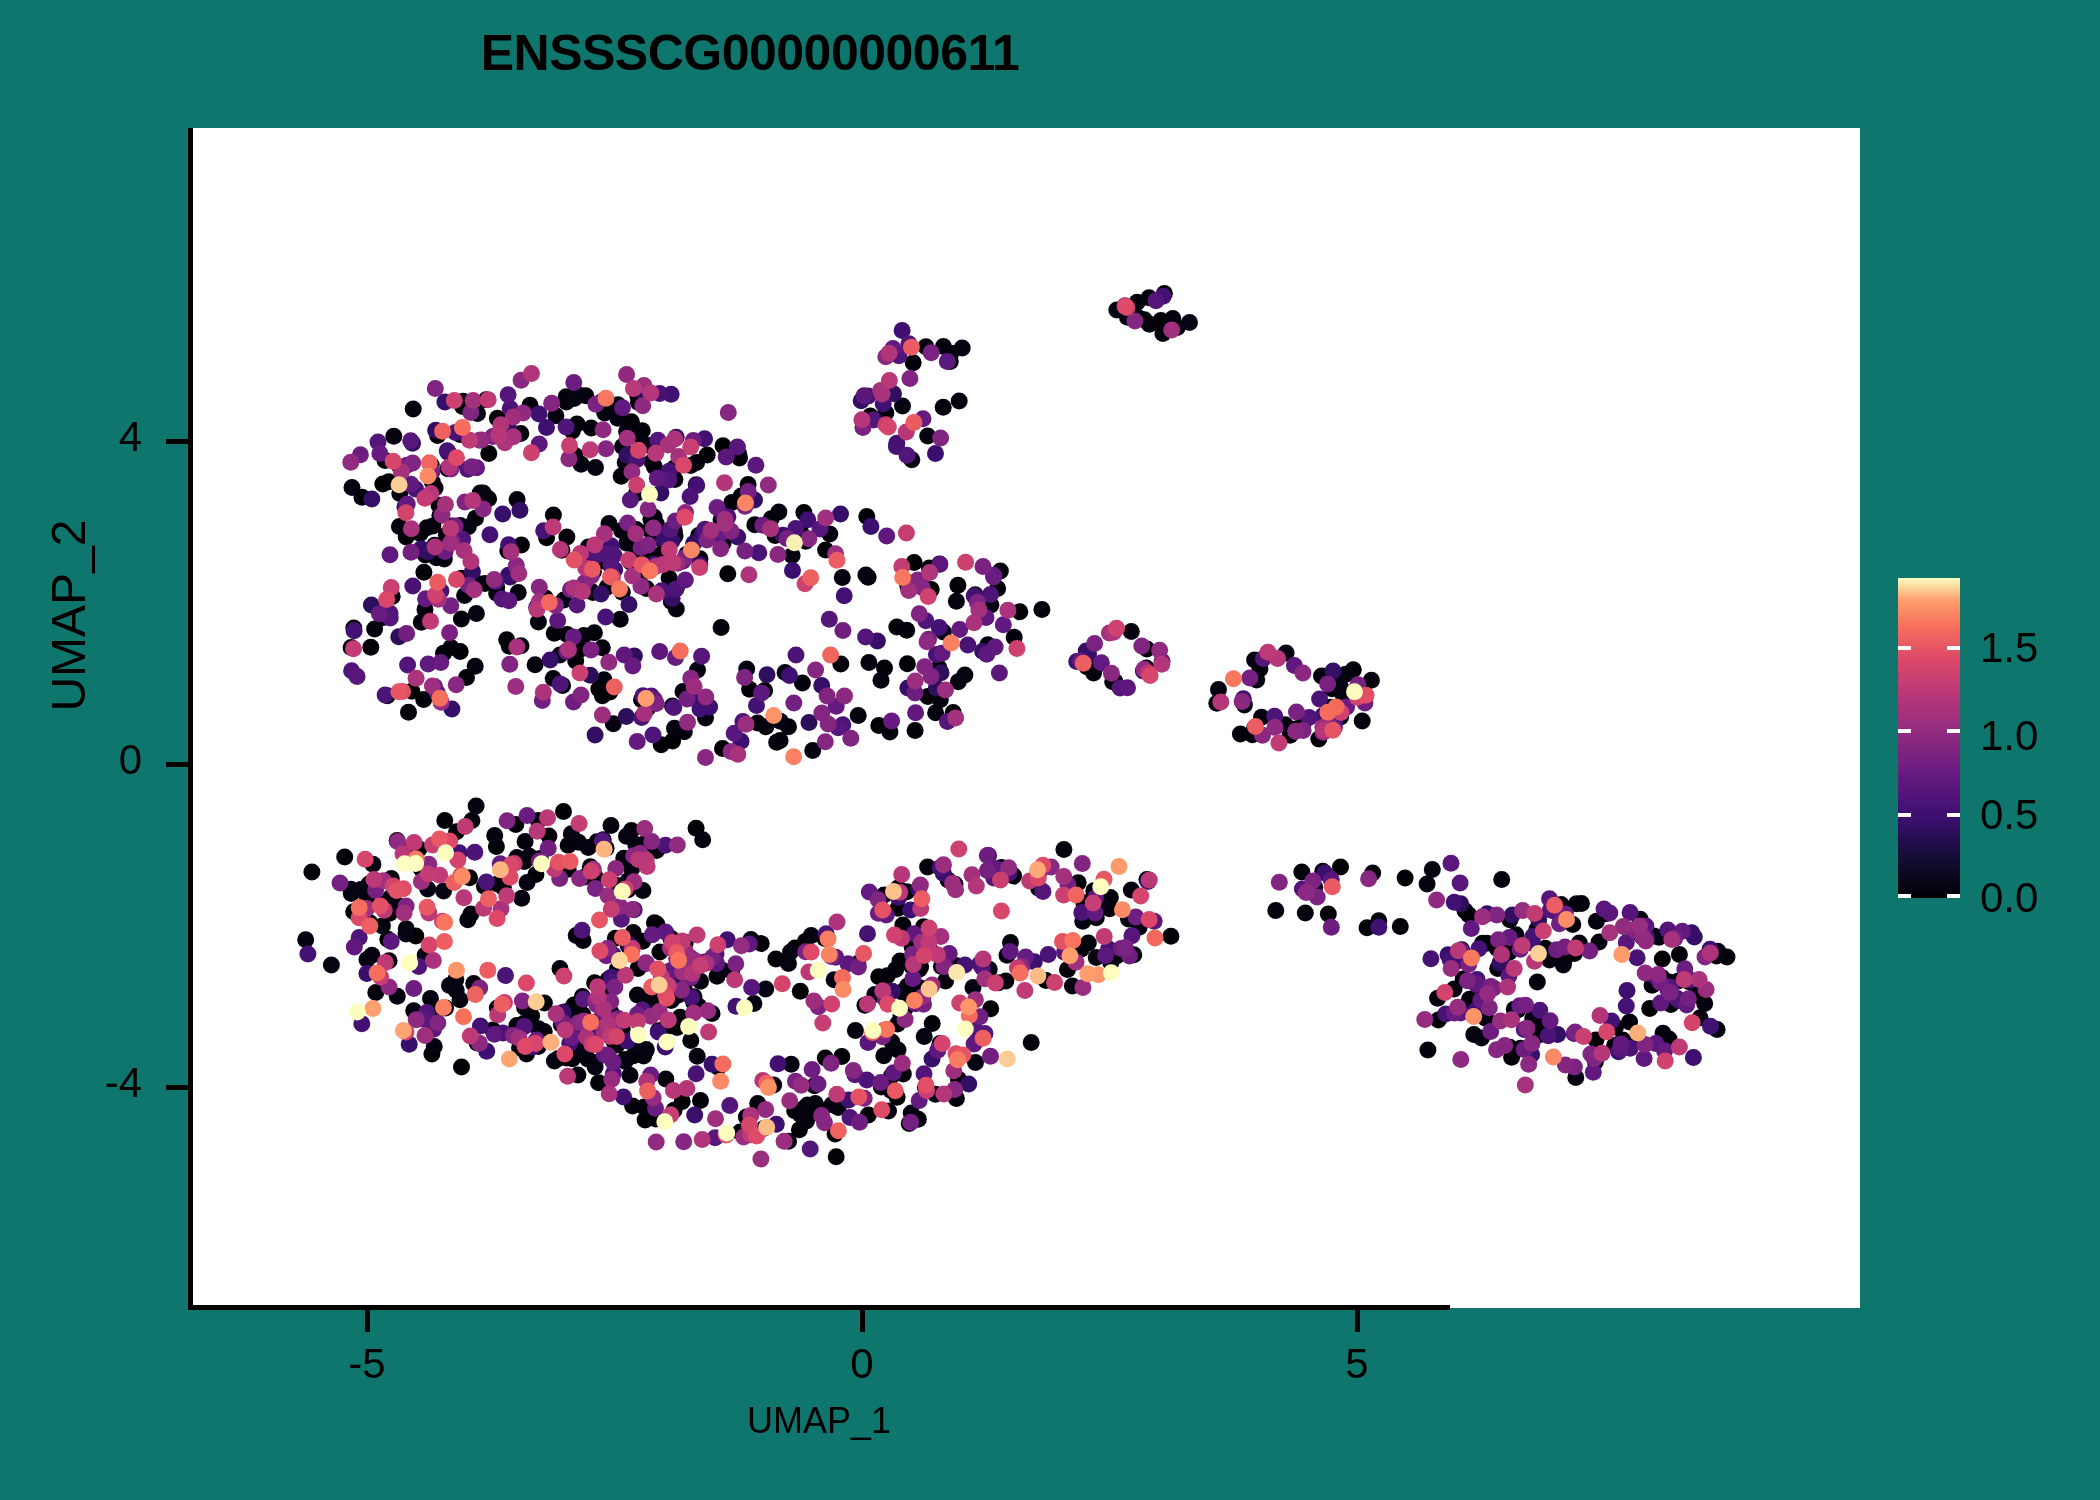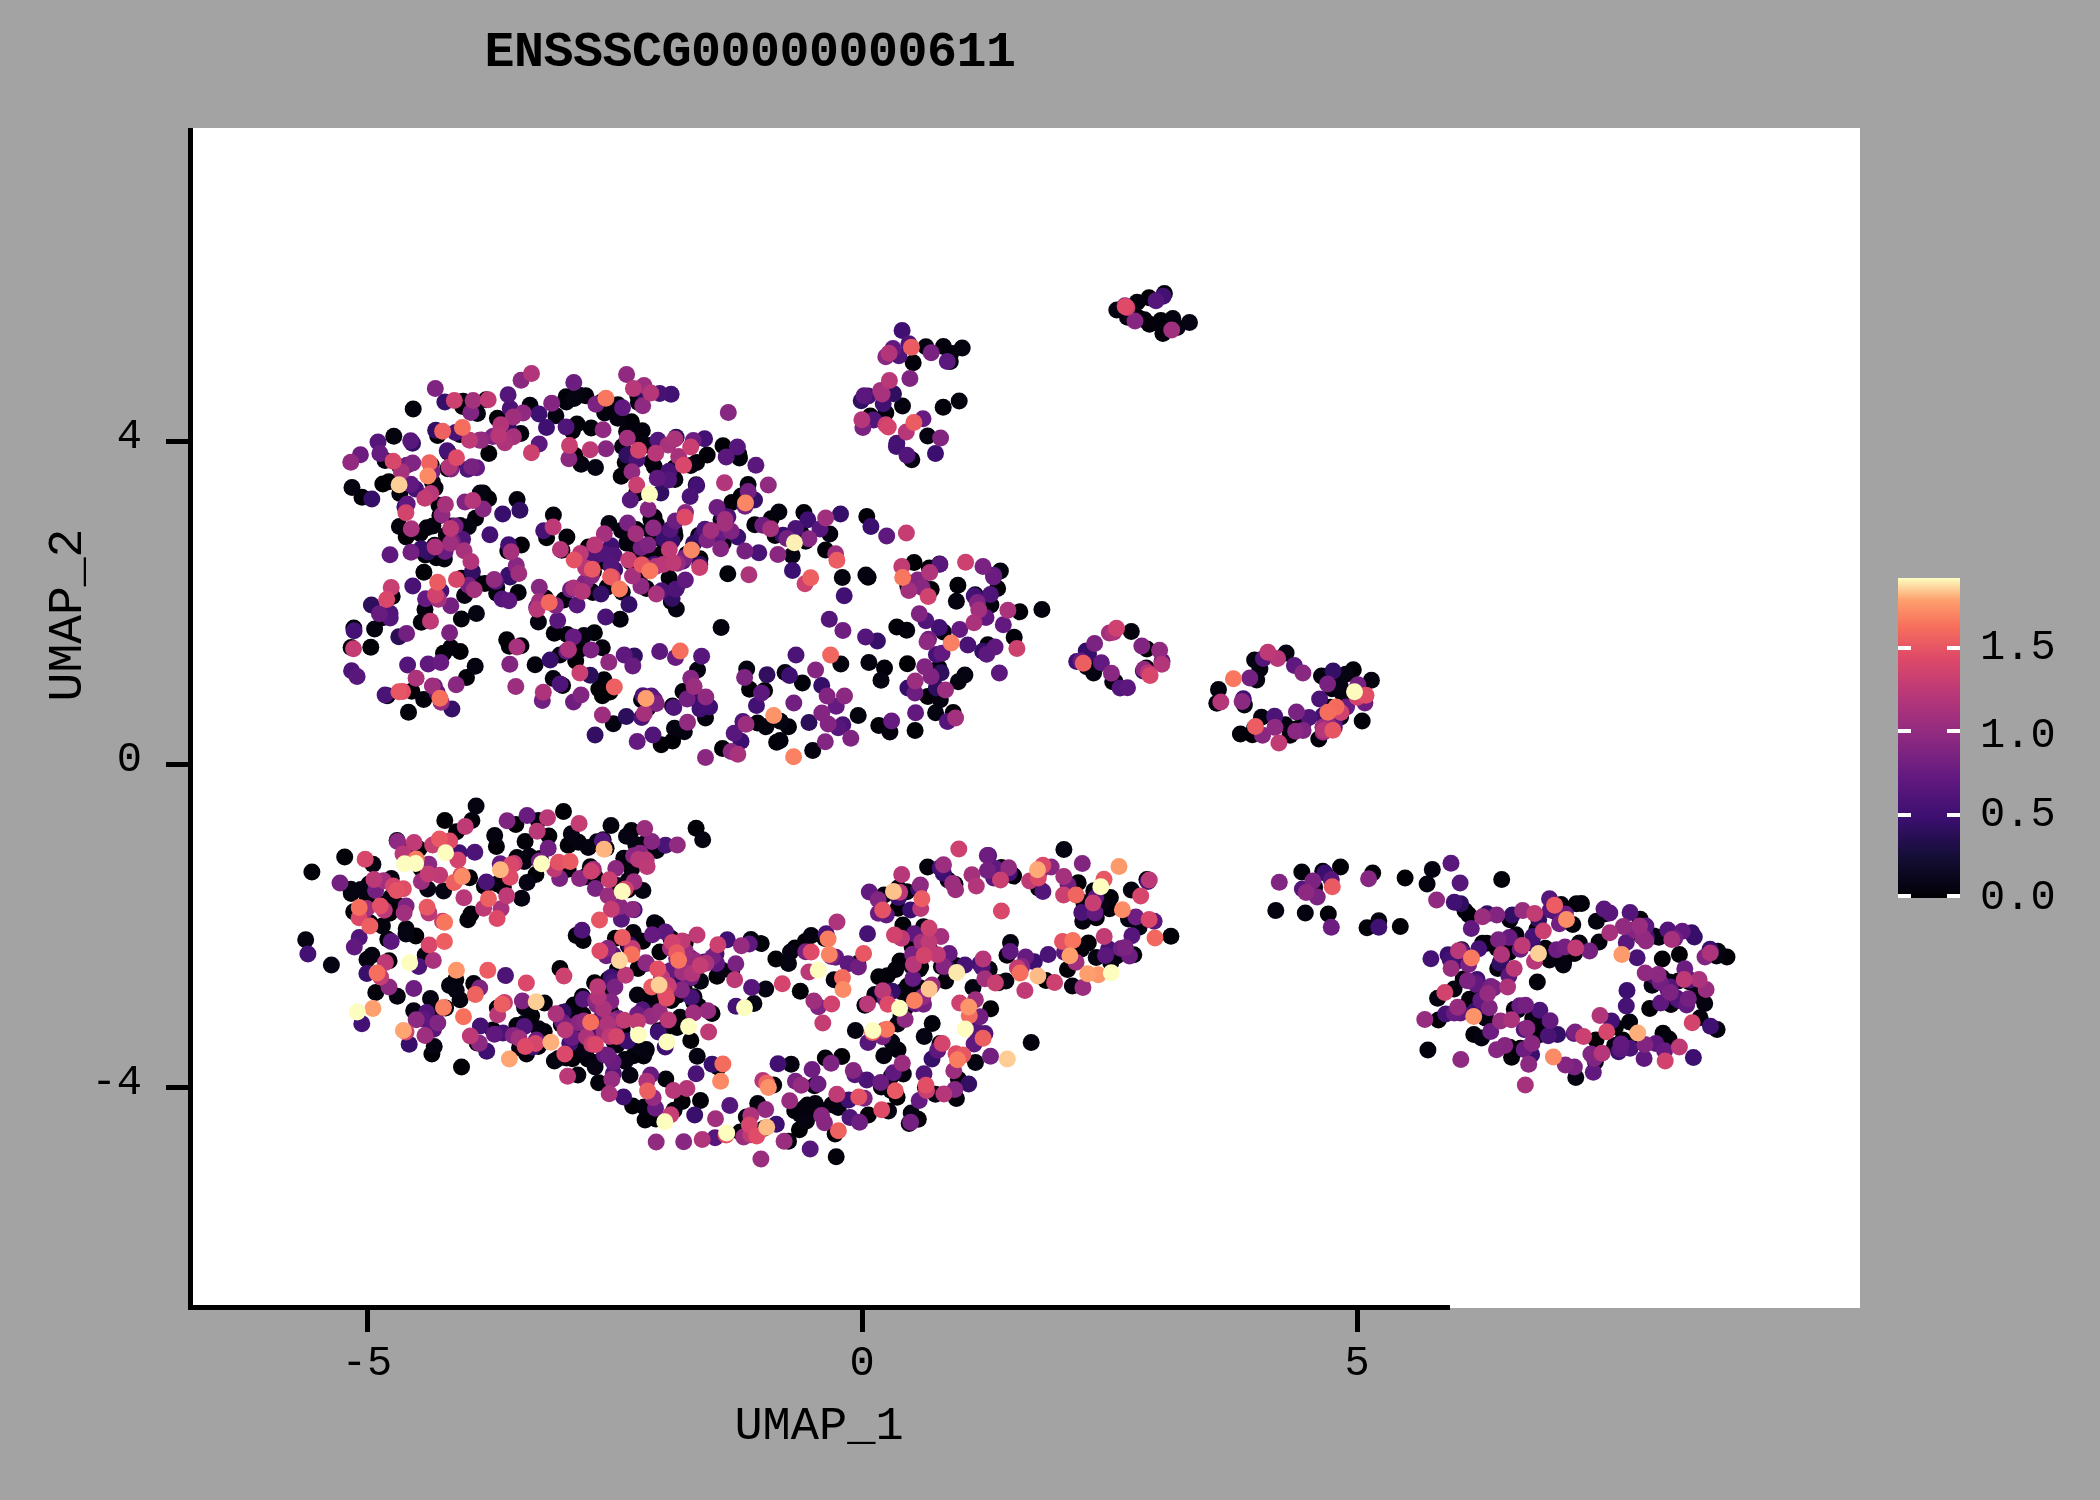--- a/index.html
+++ b/index.html
@@ -1,18 +1,18 @@
 <!DOCTYPE html>
 <html><head>
 <meta charset="utf-8">
 <style>
   html,body{margin:0;padding:0;background:#ffffff;}
   body{width:2100px;height:1500px;overflow:hidden;
        font-family:"Liberation Sans","DejaVu Sans",sans-serif;}
-  #root{position:relative;width:2100px;height:1500px;background:#a3a3a3;font-family:Liberation Mono, monospace;}
+  #root{position:relative;width:2100px;height:1500px;background:#0f766e;}
 
   .plot-title{
     position:absolute;left:0;top:24px;width:1500px;
     text-align:center;font-size:50px;font-weight:bold;color:#000;
     letter-spacing:-0.5px;
   }
 
   #panel{position:absolute;left:192px;top:128px;width:1668px;height:1180px;background:#fff;}
   #scatter{position:absolute;left:0;top:0;width:1668px;height:1180px;}
 
@@ -23,21 +23,21 @@
   .tick{position:absolute;background:#000;}
   .ytick{width:22px;height:5px;left:166px;}
   .xtick{height:22px;width:5px;top:1310px;}
 
   .ytick-label{position:absolute;right:1958px;text-align:right;
     font-size:42px;color:#000;white-space:nowrap;}
   .xtick-label{position:absolute;top:1340px;text-align:center;
     font-size:42px;color:#000;white-space:nowrap;transform:translateX(-50%);}
 
   #x-axis-title{position:absolute;left:188px;top:1400px;width:1262px;
-    text-align:center;font-size:47px;color:#000;}
+    text-align:center;font-size:36px;color:#000;}
   #y-axis-title{position:absolute;left:-122px;top:588px;width:380px;
     text-align:center;font-size:48px;color:#000;
     transform:rotate(-90deg);transform-origin:center center;}
 
   #legend{position:absolute;left:1898px;top:578px;}
   #colorbar{position:relative;width:62px;height:320px;}
   .cb-tick{position:absolute;height:4px;width:13px;background:#ffffff;}
   .cb-tick.left{left:0;}
   .cb-tick.right{right:0;}
   .cb-label{position:absolute;left:82px;font-size:42px;color:#000;

